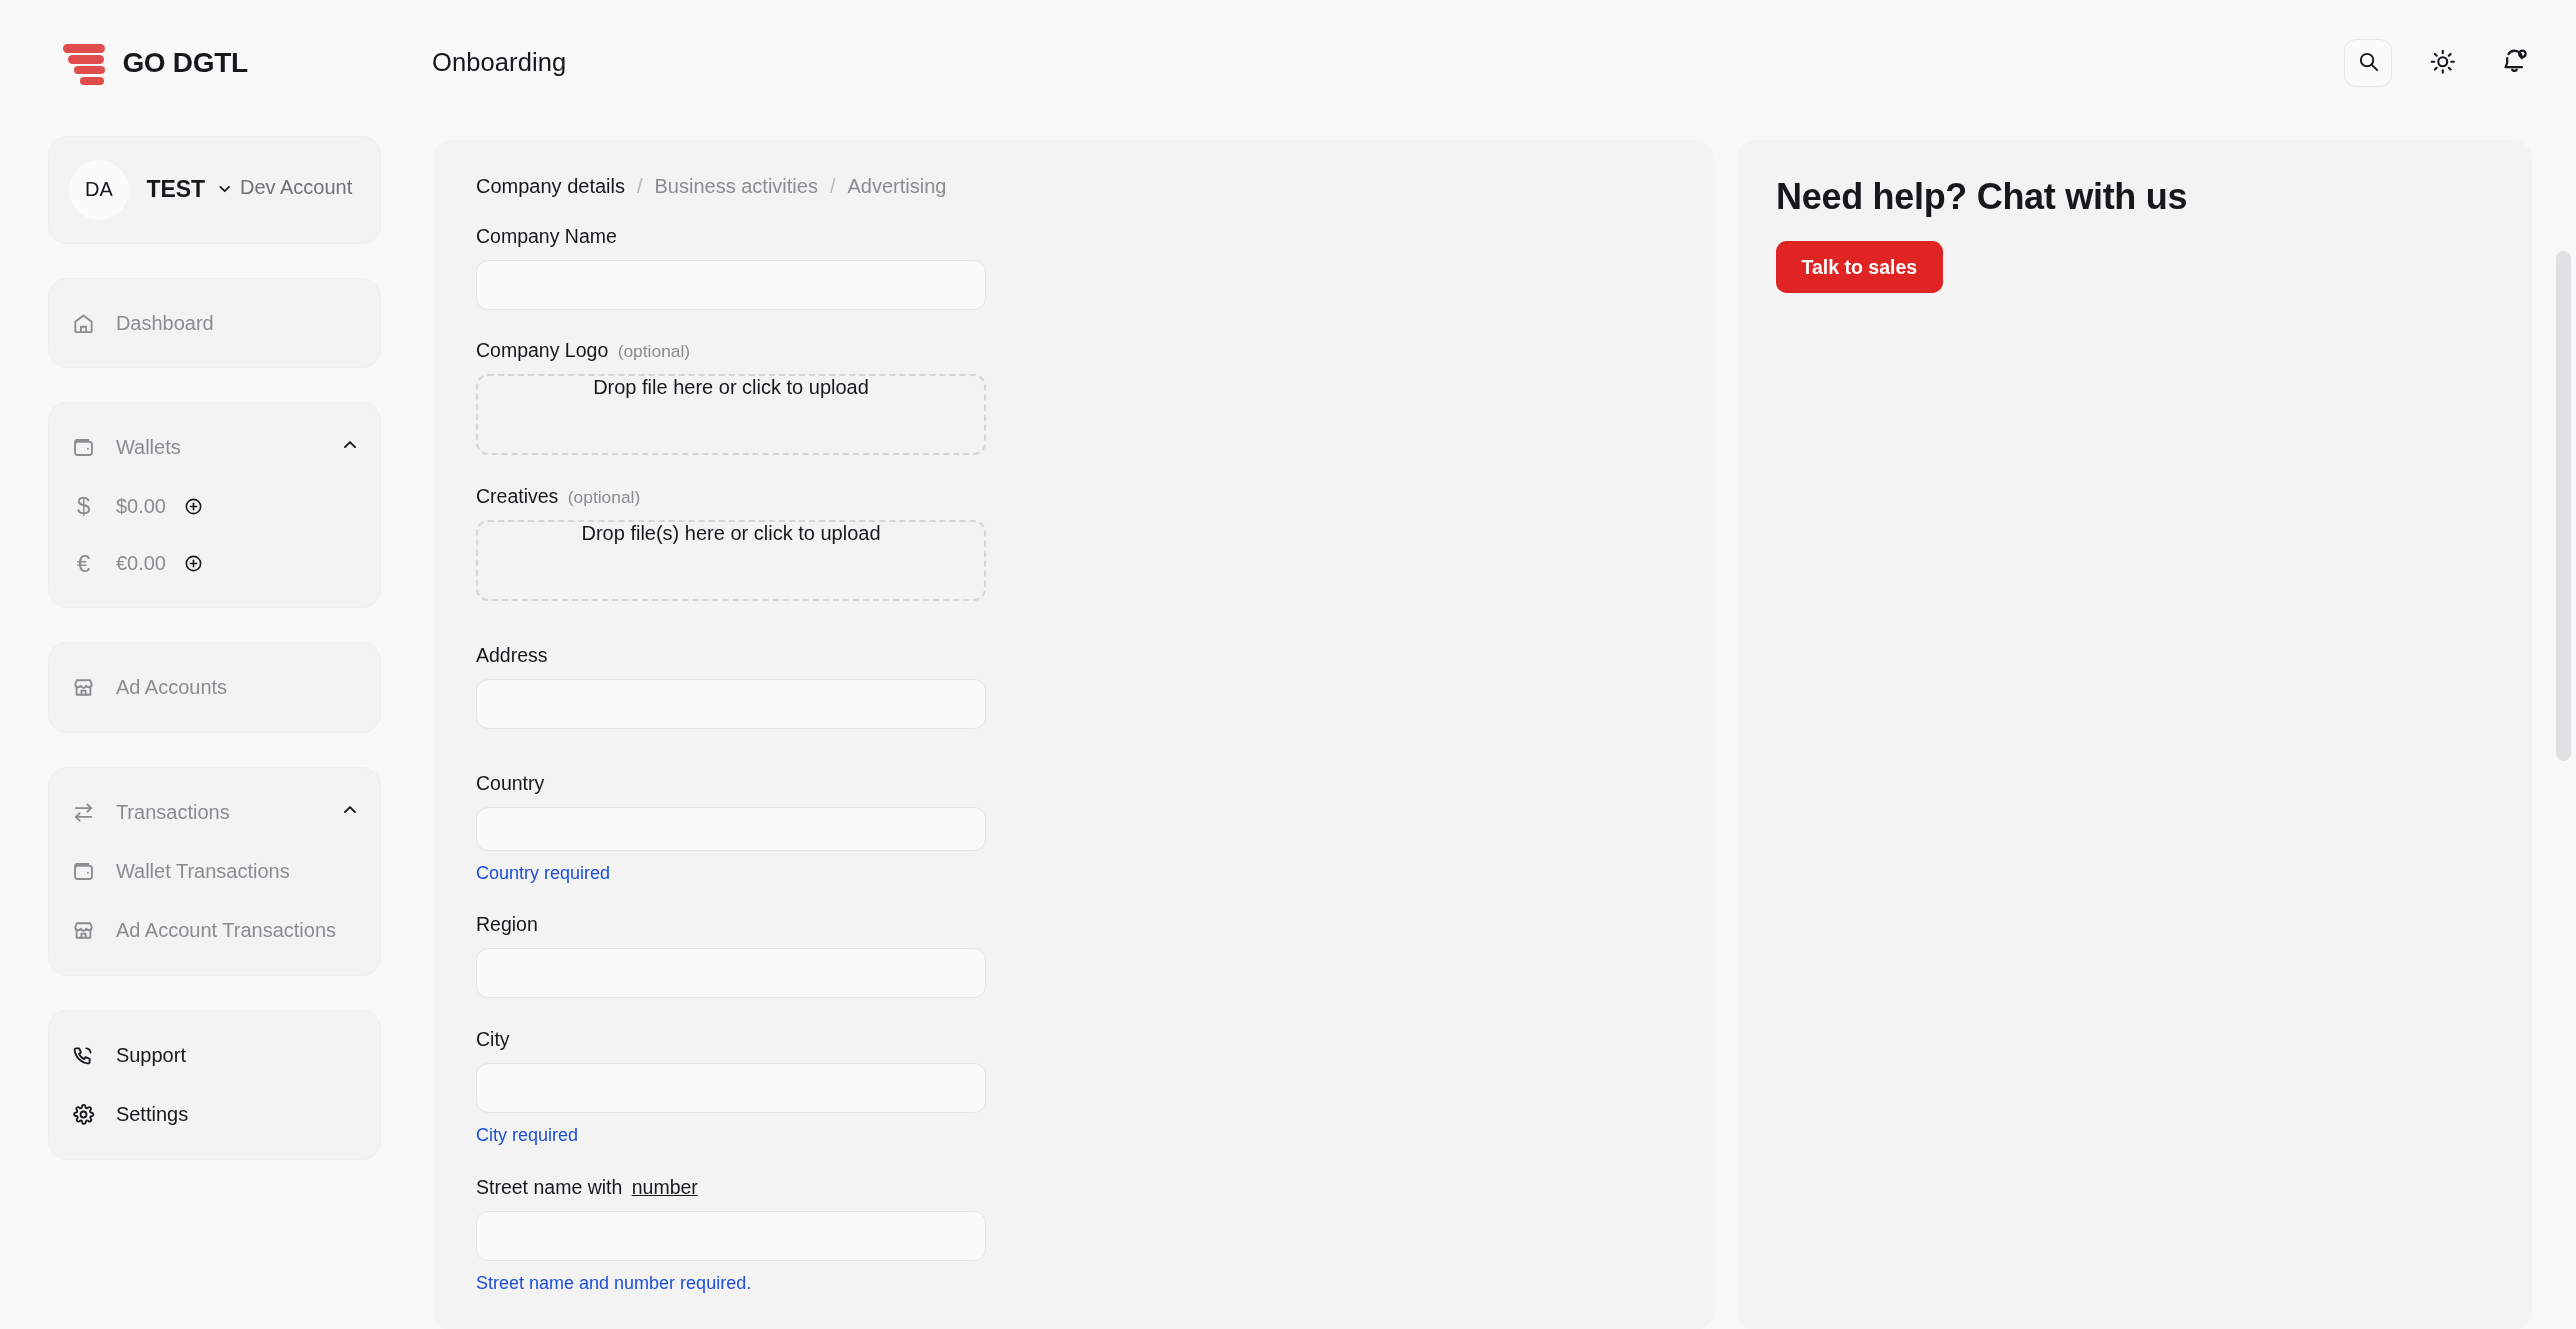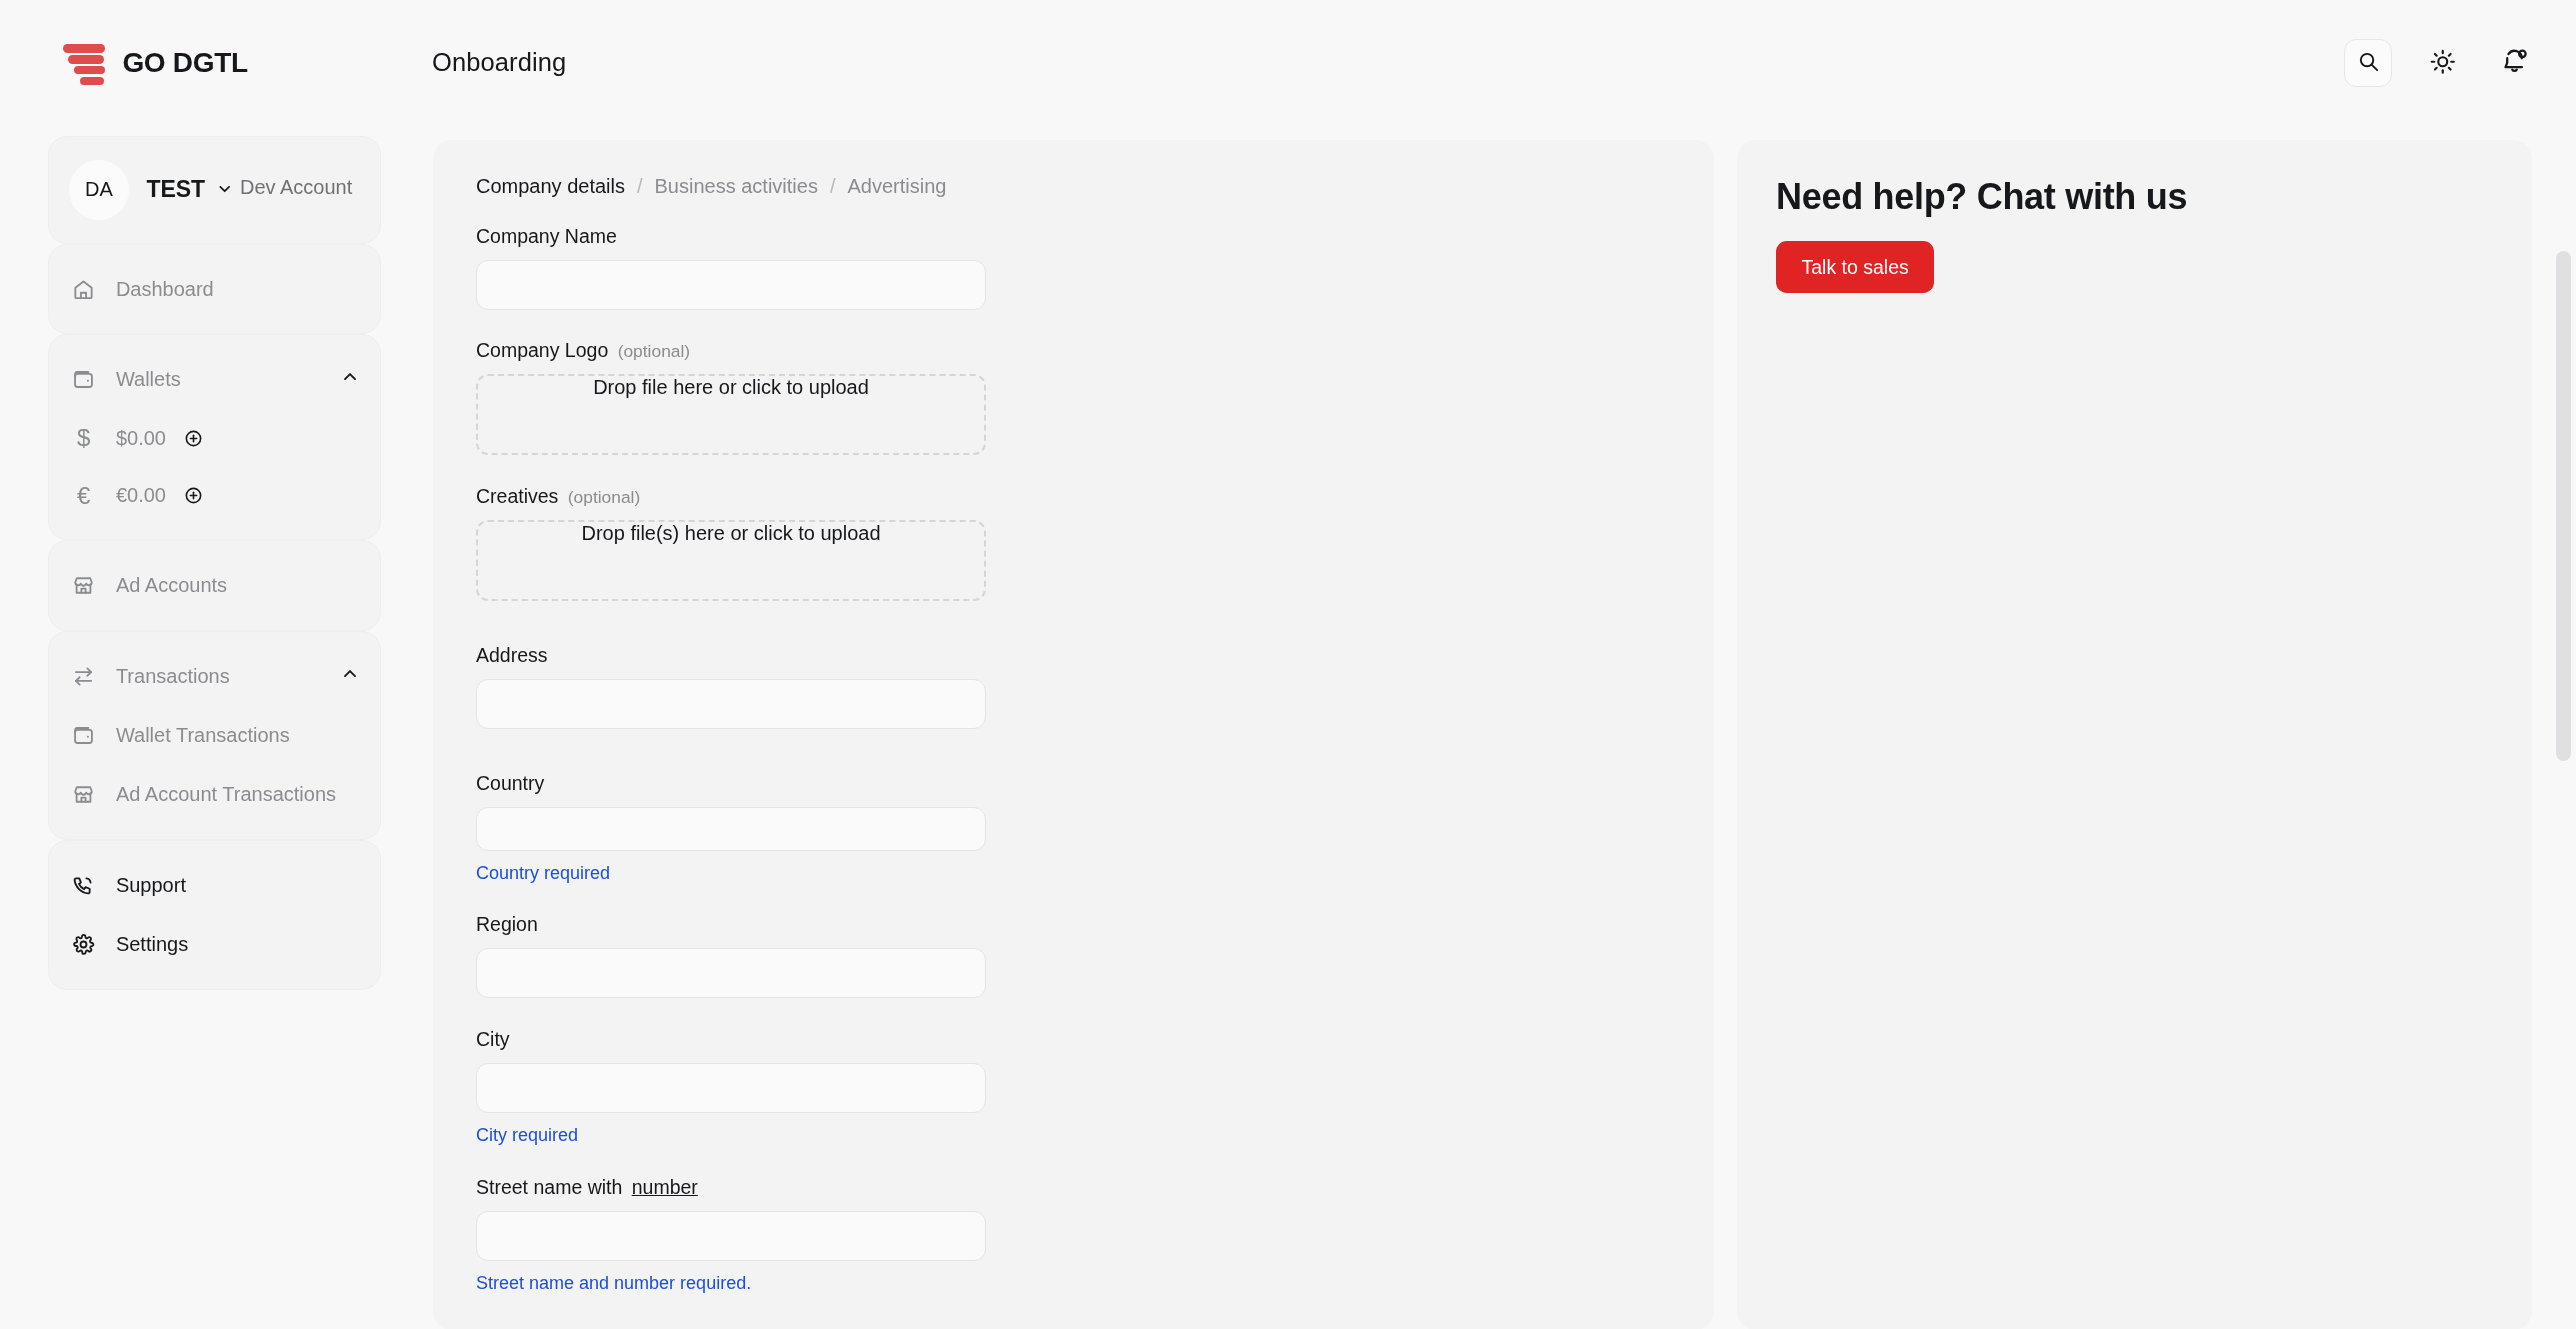--- a/index.html
+++ b/index.html
@@ -47,21 +47,21 @@
   }
   .icon-plain { width: 40px; height: 40px; display: flex; align-items: center; justify-content: center; }
 
   
   .body-row { flex: 1; display: flex; min-height: 0; position: relative; }
 
   
   .sidebar {
     width: 381px; flex: 0 0 381px;
     padding: 10.7px 24px 0 24px;
-    display: flex; flex-direction: column; gap: 0;
+    display: flex; flex-direction: column; gap: 34px;
     background: #f8f8f9;
   }
   .card {
     background: #f3f3f4; border: 0.7px solid #eeeef0; border-radius: 19px;
   }
   .acct-card { display: flex; align-items: center; gap: 17.4px; padding: 23px 20px; }
   .avatar {
     width: 60px; height: 60px; border-radius: 670px; background: #fbfbfc;
     display: flex; align-items: center; justify-content: center;
     font-size: 20px; color: #17181c; flex: 0 0 60px;
@@ -112,21 +112,21 @@
     display: flex; justify-content: center;
     font-size: 20px; color: #17181c; background: transparent;
   }
   .error { font-size: 18px; color: #1d4ed8; margin-top: 12px; }
   .spacer-24 { height: 23px; }
   .spacer-40 { height: 36px; }
 
   .help-title { font-size: 36px; font-weight: bold; color: #17181c; letter-spacing: -0.3px; }
   .cta {
     margin-top: 23px; display: inline-flex; align-items: center; justify-content: center;
-    background: #e02424; color: #ffffff; font-size: 19.5px; font-weight: normal;
+    background: #e02424; color: #ffffff; font-size: 19.5px; font-weight: bold;
     border: none; border-radius: 10.7px; padding: 14.8px 25.5px;
   }
 
   
   .scrollbar-track {
     position: absolute; top: 107px; right: 5.4px; width: 14.8px; bottom: 0;
   }
   .scrollbar-thumb {
     position: absolute; top: 19px; left: 0; width: 14.8px; height: 510px;
     background: #e0e0e2; border-radius: 670px;

